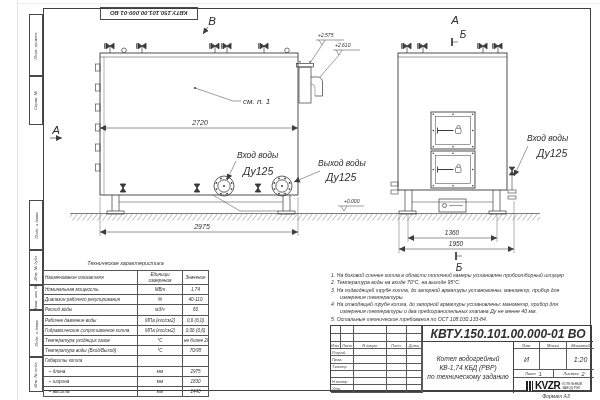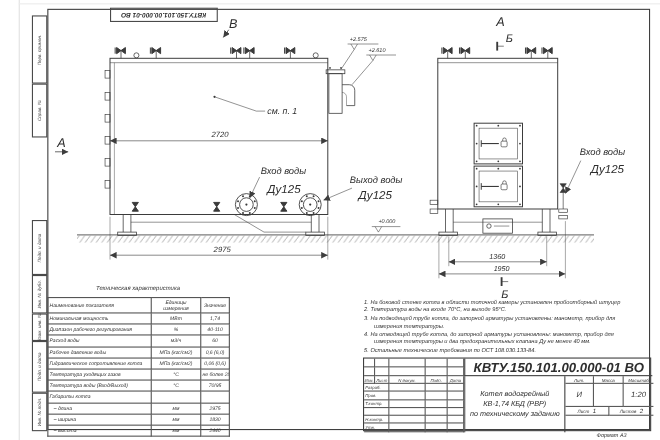--- a/index.html
+++ b/index.html
@@ -449,17 +449,25 @@
       <div class="cell" style="left:26px;top:7px;width:27px;height:21px"></div>
       <div class="cell" style="left:53px;top:7px;width:27px;height:21px;font-size:7px;border-right:none">1:20</div>
       <div class="cell" style="left:0;top:28px;width:40px;height:8px;font-size:4.2px;gap:3px">
         <span>Лист</span>
         <span style="font-size:5.5px">1</span>
       </div>
       <div class="cell" style="left:40px;top:28px;width:40px;height:8px;font-size:4.2px;gap:3px;border-right:none">
         <span>Листов</span>
         <span style="font-size:5.5px">2</span>
       </div>
+      <div class="logo">
+        <span class="bars"></span>
+        <span class="kv">KVZR</span>
+        <span class="org">
+          <span>КОТЕЛЬНЫЙ</span>
+          <span>ЗАВОД РЭП</span>
+        </span>
+      </div>
     </div>
   </div>
 
   <div class="fmt">Формат А3</div>
 </div>
 
 </body></html>

